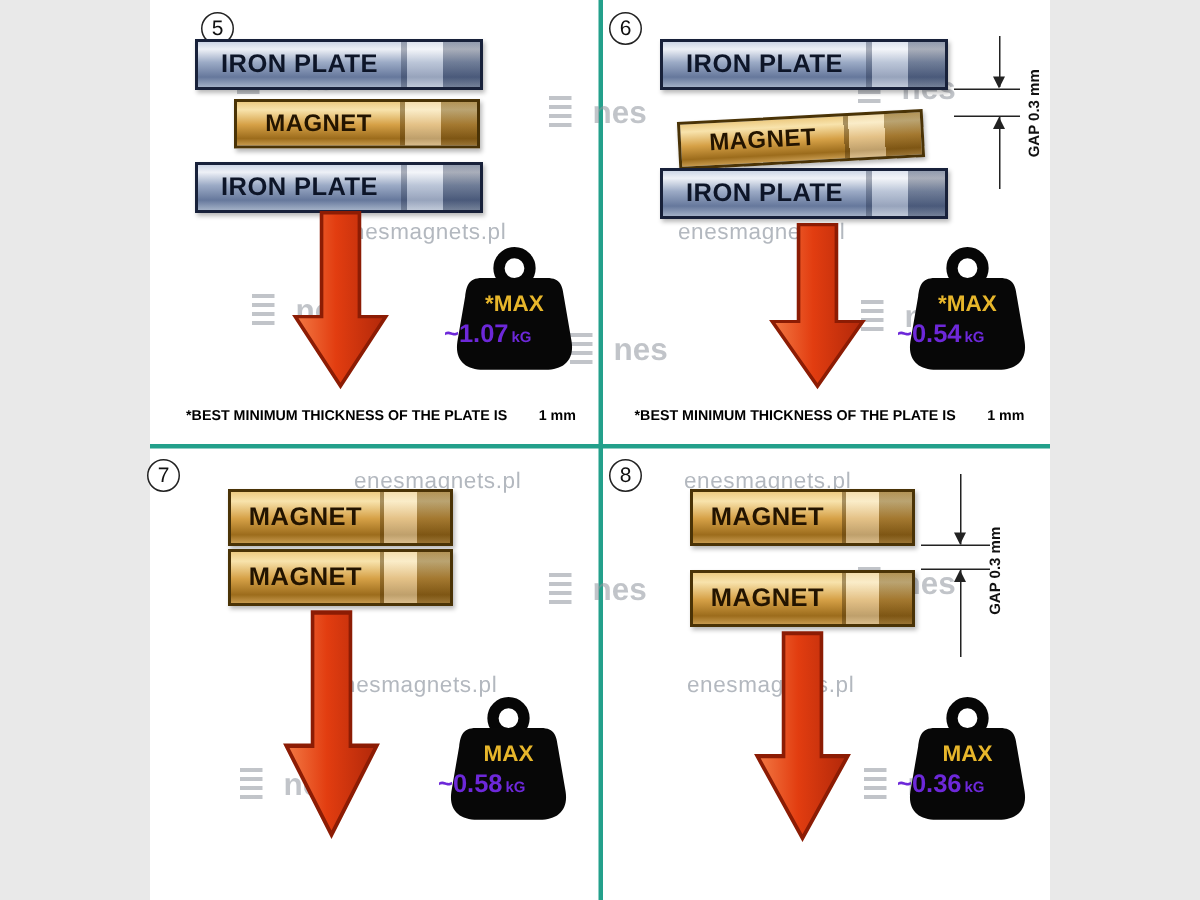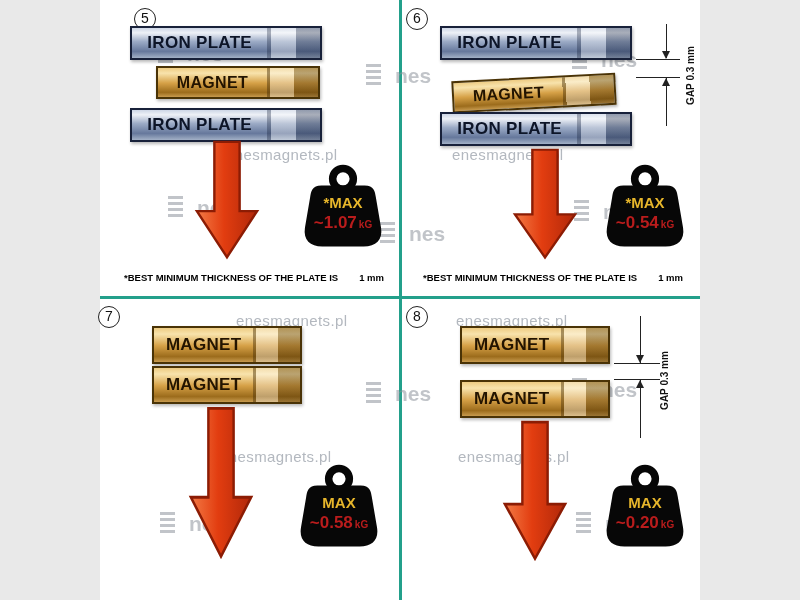--- a/index.html
+++ b/index.html
@@ -21,21 +21,21 @@
   .iron span{width:72%;color:#0d1528;font-size:17px}
   .magnet{border-color:#4a3306;background:
         linear-gradient(90deg,rgba(255,255,255,0) 0 68%,rgba(70,45,5,.45) 68% 70%,rgba(255,255,255,.35) 70% 85%,rgba(70,45,5,.35) 85% 100%),
         linear-gradient(180deg,#edcb82 0%,#f8e3ac 18%,#d6a147 52%,#9c6c1c 84%,#c79a4e 100%)}
   .magnet span{width:68%;color:#231400;font-size:16px}
   .magnet-big span{font-size:17px}
   .arrow{position:absolute}
   .weight{position:absolute;width:94px;height:98px}
   .weight svg{width:100%;height:100%;display:block}
   .w-label{position:absolute;left:0;right:0;top:36px;text-align:center;font-weight:bold;font-size:15px;color:#e7b62b}
-  .w-value{position:absolute;left:0;right:0;top:55px;text-align:center;font-weight:bold;font-size:17px;color:#b91c1c}
+  .w-value{position:absolute;left:0;right:0;top:55px;text-align:left;font-weight:bold;font-size:17px;color:#6d28d9}
   .w-unit{font-size:10px;margin-left:2px}
   .footnote{position:absolute;text-align:center;font-size:9.5px;font-weight:700;color:#000;white-space:nowrap}
   .footnote b{margin-left:21px}
   .dim-tick{position:absolute;border-top:1.5px solid #222}
   .dim-line{position:absolute;border-left:1.5px solid #222}
   .tri-down{position:absolute;width:0;height:0;border-left:4px solid transparent;border-right:4px solid transparent;border-top:8px solid #222}
   .tri-up{position:absolute;width:0;height:0;border-left:4px solid transparent;border-right:4px solid transparent;border-bottom:8px solid #222}
   .dim-label{position:absolute;width:92px;text-align:center;font-size:10px;font-weight:bold;color:#111;transform:rotate(-90deg)}
   .wm-text{position:absolute;color:#b3b8bf;font-size:15px;letter-spacing:.4px}
   .wm-logo{position:absolute;display:flex;align-items:flex-end;gap:14px;opacity:.55}
@@ -213,17 +213,17 @@
 
     <svg class="arrow" style="left:501px;top:420px;width:68px;height:142px" viewBox="0 0 70 130" preserveAspectRatio="none">
       <path d="M22,2 L48,2 L48,77 L66,77 L35,127 L4,77 L22,77 Z" fill="url(#arrowGrad)" stroke="#8c1c04" stroke-width="2.5"></path>
     </svg>
     <div class="weight" style="left:598px;top:458px">
       <svg viewBox="0 0 100 100">
         <circle cx="50" cy="20" r="11" fill="none" stroke="#060606" stroke-width="8"></circle>
         <path d="M27,27 C17,27 16,33 15,40 L9.5,72 C7.5,85 15,92 28,92 L72,92 C85,92 92.5,85 90.5,72 L85,40 C84,33 83,27 73,27 Z" fill="#070707"></path>
       </svg>
       <div class="w-label">MAX</div>
-      <div class="w-value"><span>~0.20</span><span class="w-unit">kG</span></div>
+      <div class="w-value"><span>~0.36</span><span class="w-unit">kG</span></div>
     </div>
   </section>
 
 </div>
 
 </body></html>

